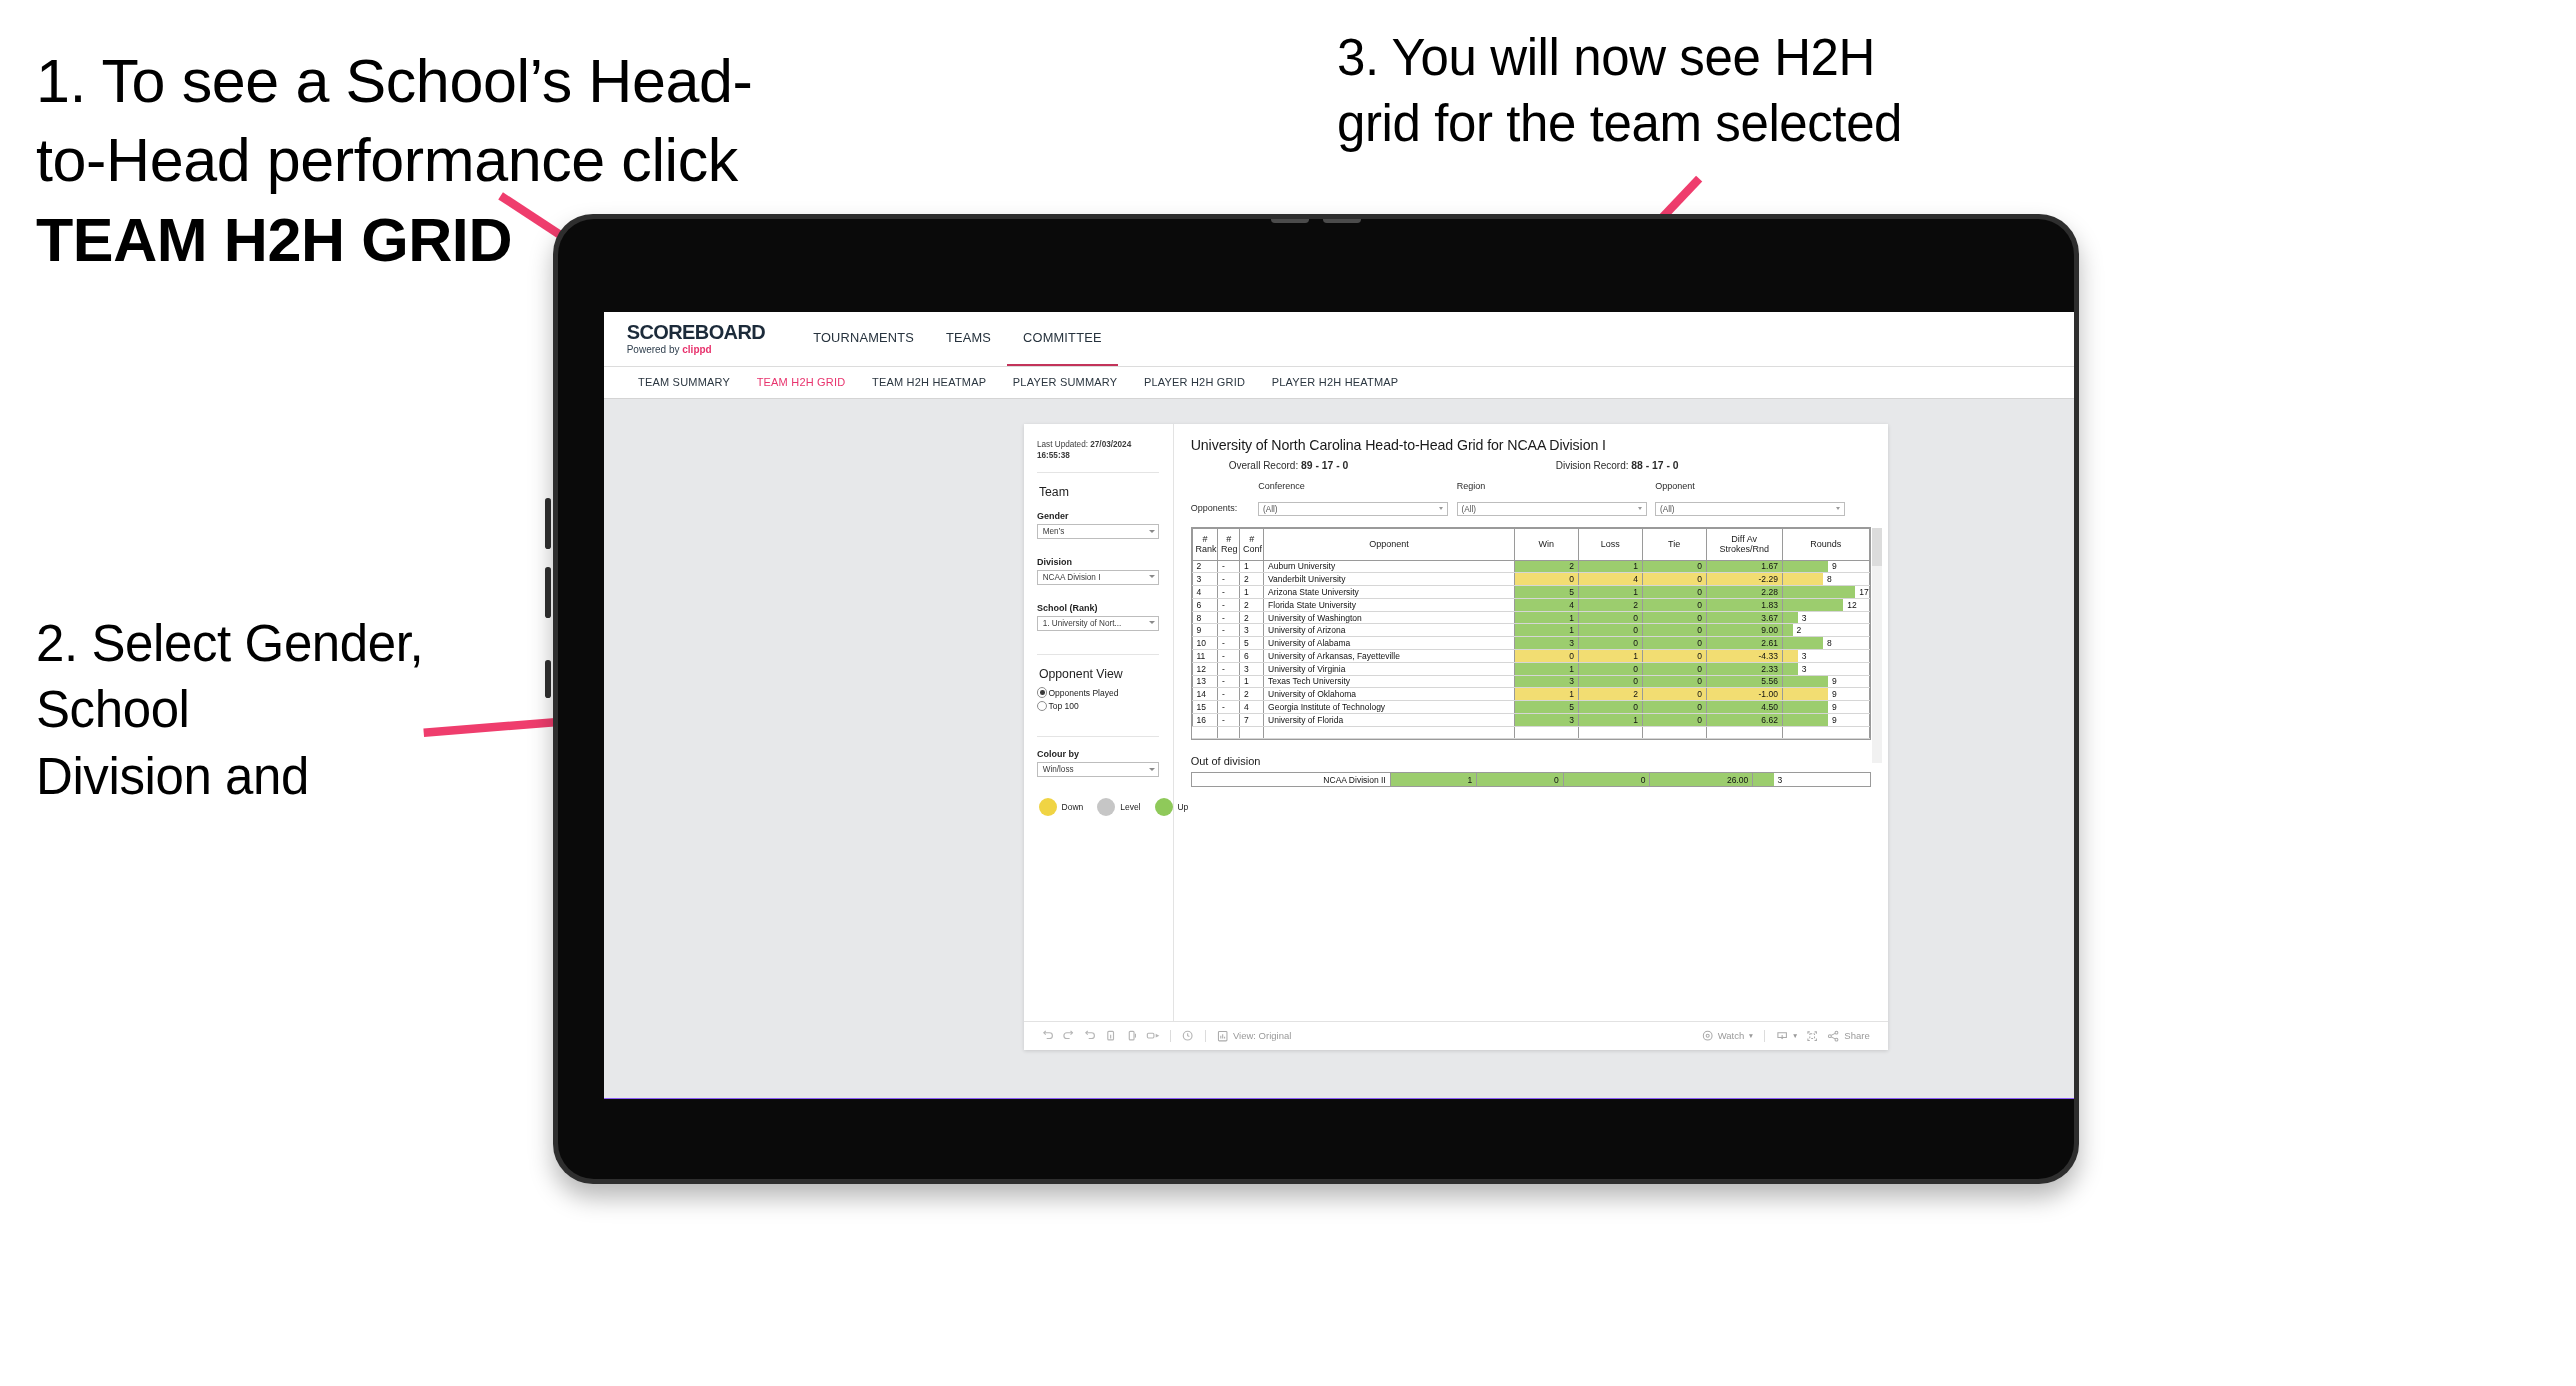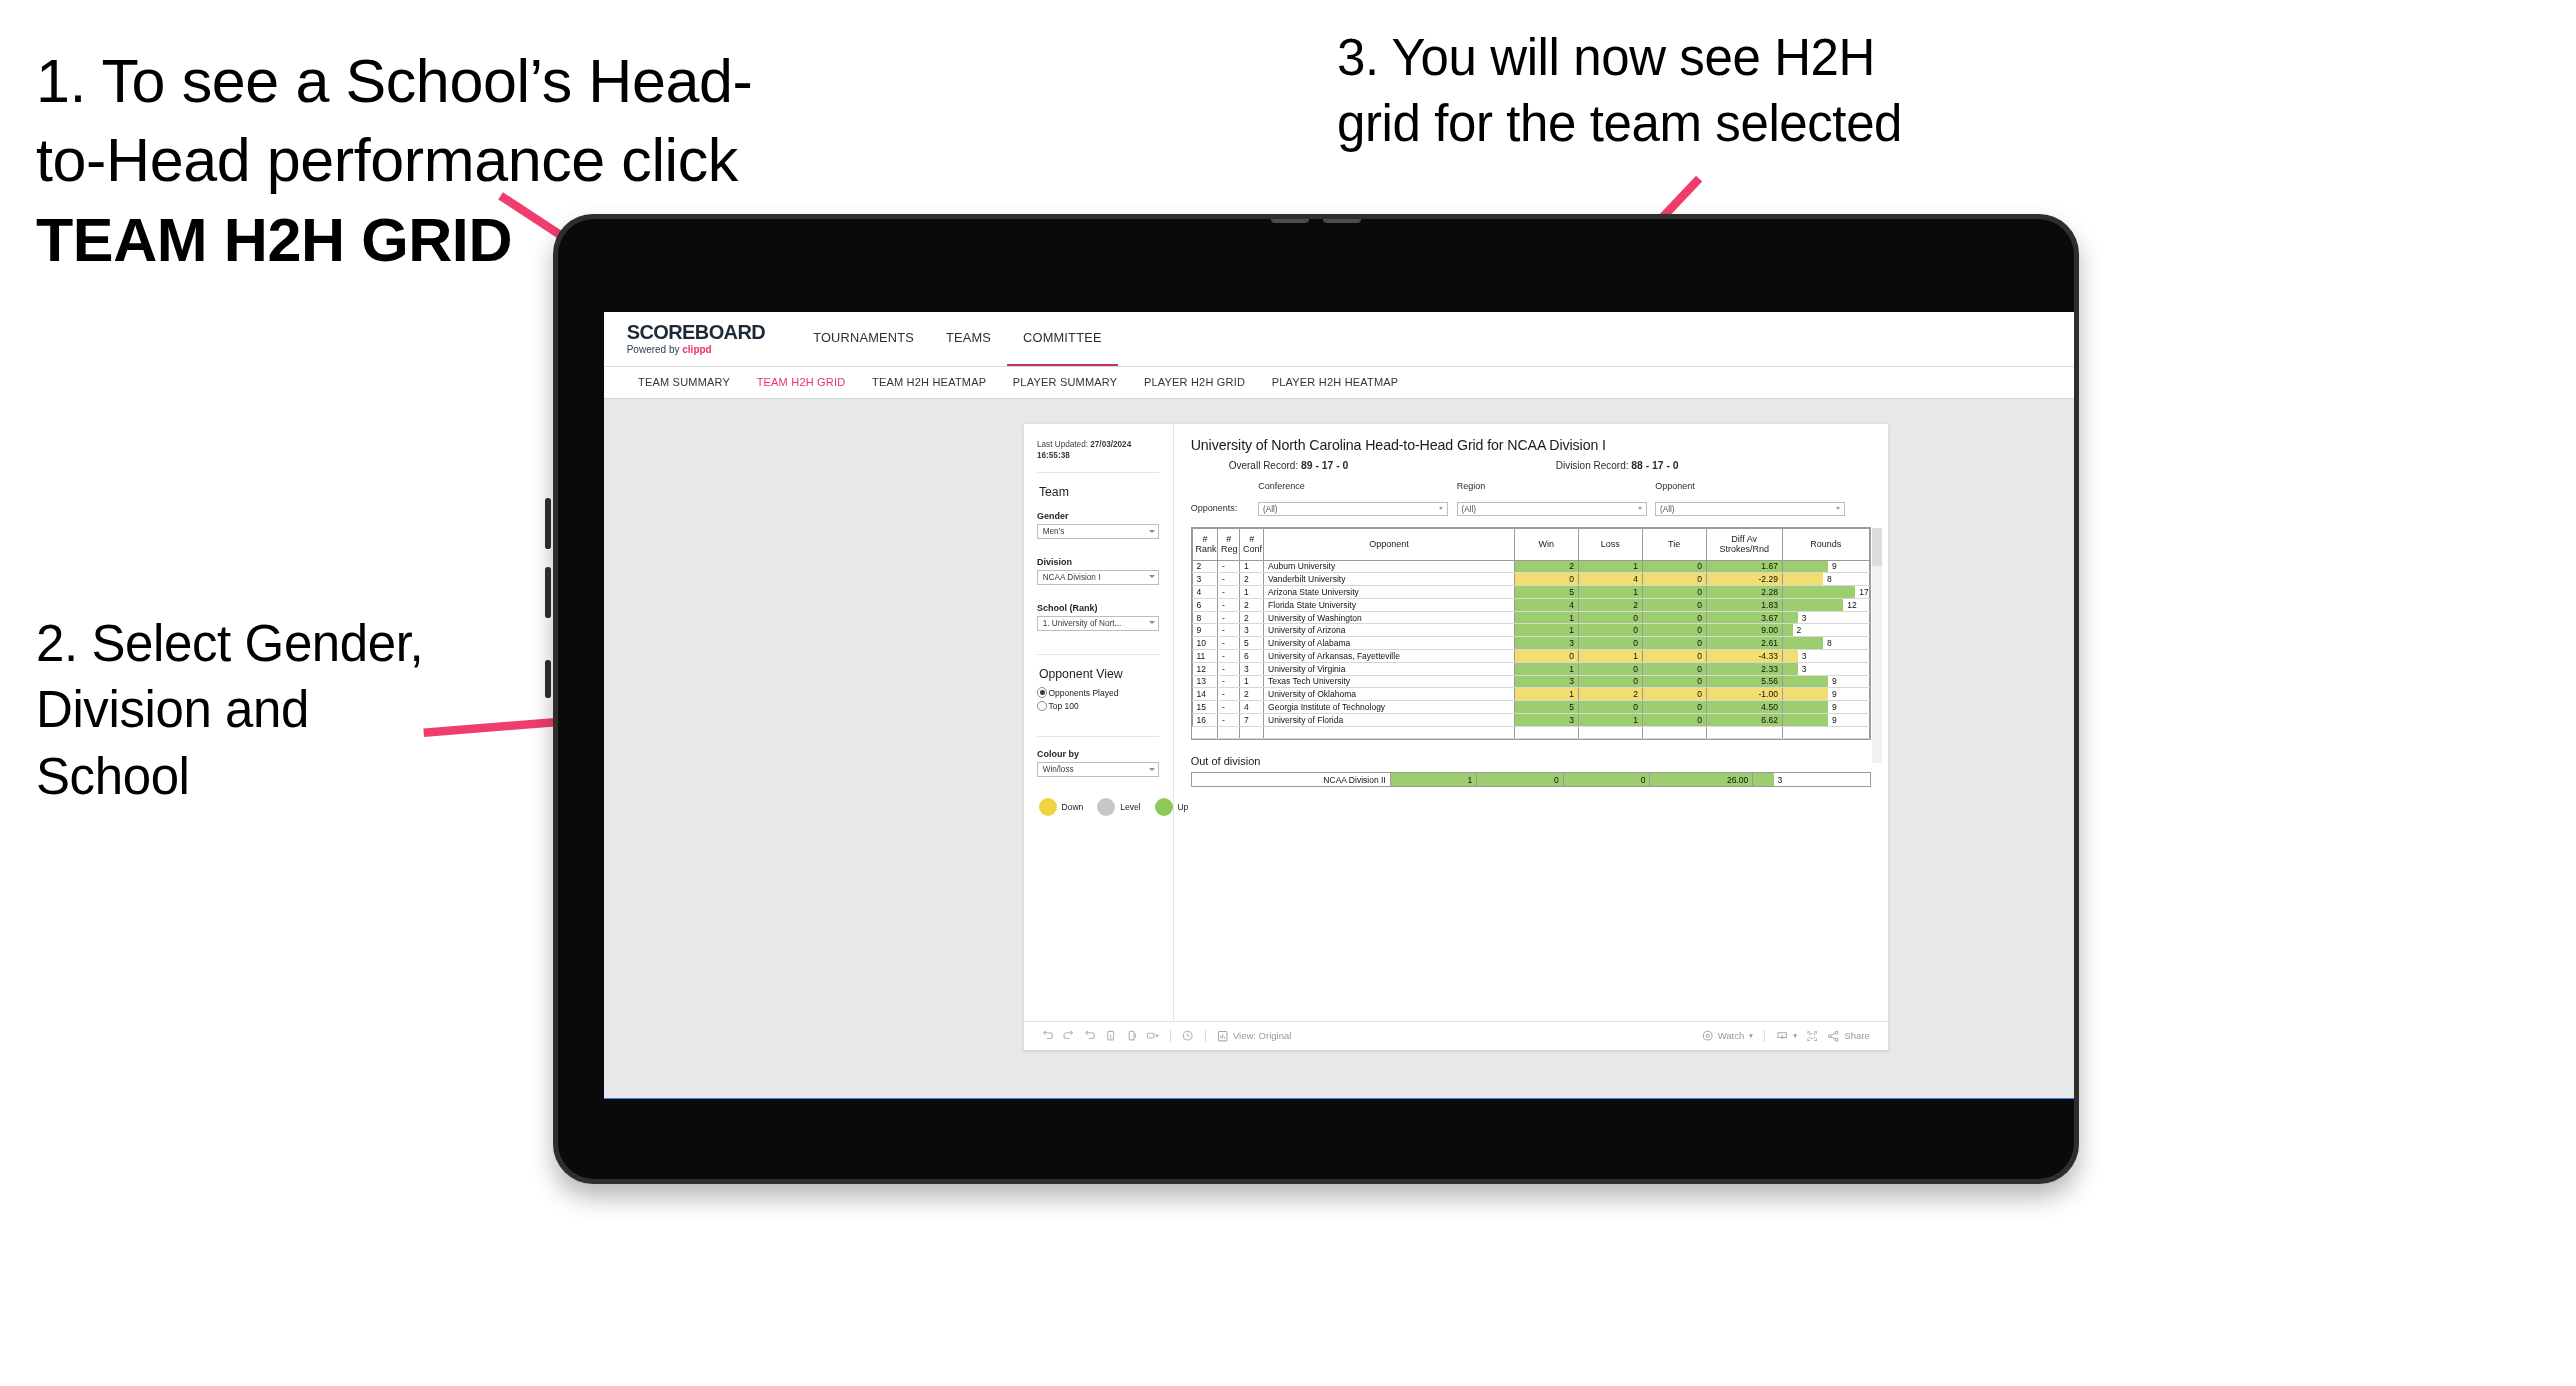--- a/index.html
+++ b/index.html
@@ -33,21 +33,21 @@
   .cam-strip{
     position:absolute;top:-5.7px;left:50%;transform:translateX(-50%);
     width:142px;height:9.5px;display:flex;gap:13.3px;justify-content:center;
   }
   .cam-strip span{width:38px;height:9.5px;background:#4b4b4b;border-radius:0 0 3.8px 3.8px;}
   .side-btn{position:absolute;left:-7.6px;width:5.7px;background:#2b2b2b;border-radius:2.8px;}
 
   
   .screen{
     position:absolute;left:46px;top:93px;width:1704px;height:787px;
-    background:#3b82f6;overflow:hidden;
+    background:#8b5cf6;overflow:hidden;
   }
 
   
   .topnav{height:55px;background:#fff;display:flex;align-items:center;
           border-bottom:0.9px solid #dcdcdc;padding:0 0 0 23px;box-sizing:border-box;}
   .brand{display:flex;flex-direction:column;justify-content:center;margin-right:32px;}
   .brand-name{font-size:20px;font-weight:bold;letter-spacing:-0.6px;color:#1c2b3a;
               font-family:"Liberation Sans",sans-serif;line-height:1;}
   .brand-sub{font-size:10px;color:#31404f;margin-top:2.8px;line-height:1;}
   .brand-sub b{color:#e8336d;font-weight:bold;}
@@ -153,22 +153,22 @@
 <div class="stage">
 
   <div class="callout" id="callout-1">
     <div>1. To see a School’s Head-</div>
     <div>to-Head performance click</div>
     <div class="strong">TEAM H2H GRID</div>
   </div>
 
   <div class="callout" id="callout-2">
     <div>2. Select Gender,</div>
+    <div>School</div>
     <div>Division and</div>
-    <div>School</div>
   </div>
 
   <div class="callout" id="callout-3">
     <div>3. You will now see H2H</div>
     <div>grid for the team selected</div>
   </div>
 
   <svg class="arrow" style="left:493px;top:190px;" width="313" height="190" viewBox="0 0 330 200">
     <path d="M8 6 L255 168" stroke="#ef3d6d" stroke-width="9" fill="none"></path>
     <path d="M300 196 L232 132 L246 190 Z" fill="#ef3d6d"></path>

